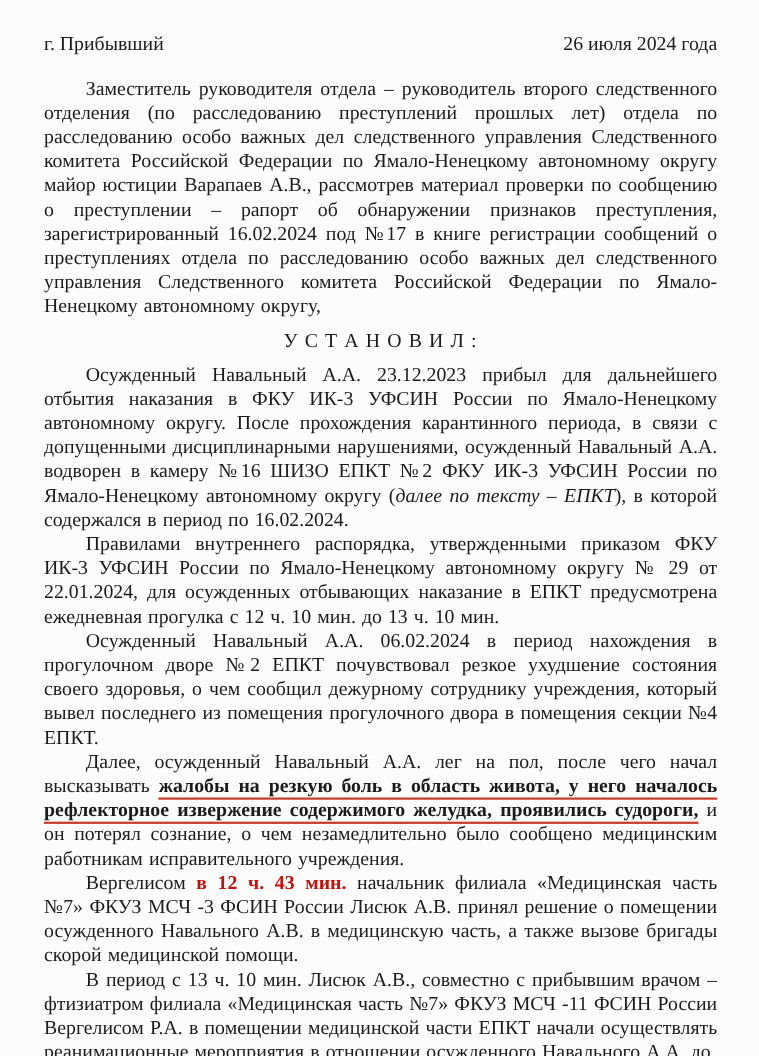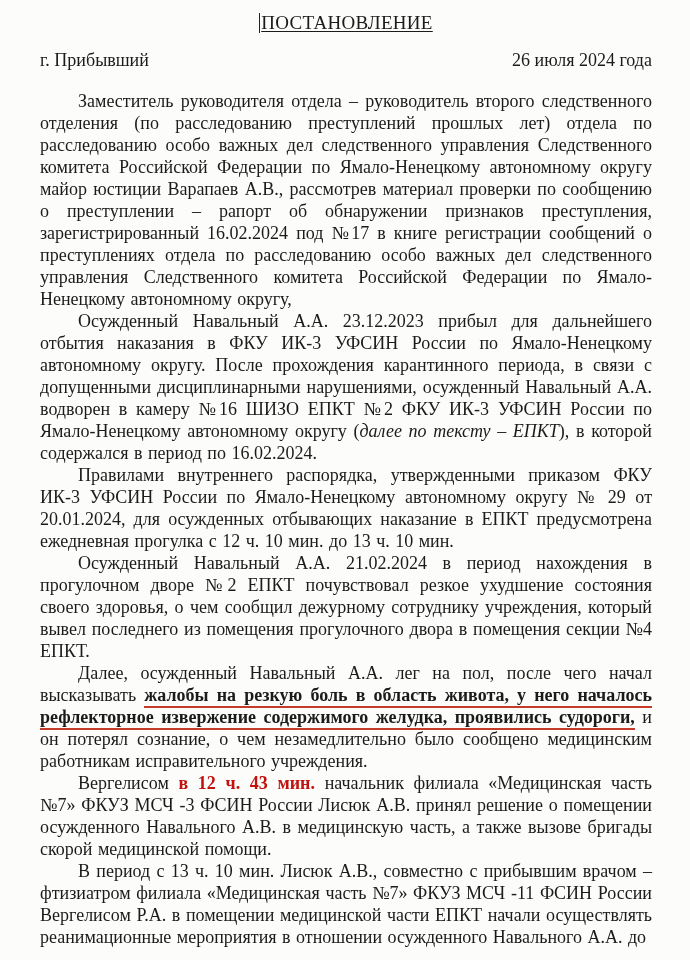--- a/index.html
+++ b/index.html
@@ -66,33 +66,31 @@
     border-bottom: 2.5px solid var(--underline-red, #c43b2a);
     padding-bottom: 1px;
     font-weight: bold;
   }
 </style>
 </head>
 <body>
 
 <div class="page">
 
-  <div class="title-wrap">
-    <span class="cursor-bar"></span><span class="doc-title">ПОСТАНОВЛЕНИЕ</span>
-  </div>
 
 
   <div class="meta-row">
     <span>г. Прибывший</span>
     <span>26 июля 2024 года</span>
   </div>
 
   <div class="doc-body">
       <p class="para"><span class="seg-normal">Заместитель руководителя отдела – руководитель второго следственного отделения (по расследованию преступлений прошлых лет) отдела по расследованию особо важных дел следственного управления Следственного комитета Российской Федерации по Ямало-Ненецкому автономному округу майор юстиции Варапаев А.В., рассмотрев материал проверки по сообщению о преступлении – рапорт об обнаружении признаков преступления, зарегистрированный 16.02.2024 под №17 в книге регистрации сообщений о преступлениях отдела по расследованию особо важных дел следственного управления Следственного комитета Российской Федерации по Ямало-Ненецкому автономному округу,</span></p>
+      <div class="ustanovil">У С Т А Н О В И Л :</div>
       <p class="para"><span class="seg-normal">Осужденный Навальный А.А. 23.12.2023 прибыл для дальнейшего отбытия наказания в ФКУ ИК-3 УФСИН России по Ямало-Ненецкому автономному округу. После прохождения карантинного периода, в связи с допущенными дисциплинарными нарушениями, осужденный Навальный А.А. водворен в камеру №16 ШИЗО ЕПКТ №2 ФКУ ИК-3 УФСИН России по Ямало-Ненецкому автономному округу (</span><span class="seg-italic">далее по тексту – ЕПКТ</span><span class="seg-normal">), в которой содержался в период по 16.02.2024.</span></p>
-      <p class="para"><span class="seg-normal">Правилами внутреннего распорядка, утвержденными приказом ФКУ ИК-3 УФСИН России по Ямало-Ненецкому автономному округу № 29 от 20.01.2024, для осужденных отбывающих наказание в ЕПКТ предусмотрена ежедневная прогулка с 12 ч. 10 мин. до 13 ч. 10 мин.</span></p>
-      <p class="para"><span class="seg-normal">Осужденный Навальный А.А. 21.02.2024 в период нахождения в прогулочном дворе №2 ЕПКТ почувствовал резкое ухудшение состояния своего здоровья, о чем сообщил дежурному сотруднику учреждения, который вывел последнего из помещения прогулочного двора в помещения секции №4 ЕПКТ.</span></p>
+      <p class="para"><span class="seg-normal">Правилами внутреннего распорядка, утвержденными приказом ФКУ ИК-3 УФСИН России по Ямало-Ненецкому автономному округу № 29 от 22.01.2024, для осужденных отбывающих наказание в ЕПКТ предусмотрена ежедневная прогулка с 12 ч. 10 мин. до 13 ч. 10 мин.</span></p>
+      <p class="para"><span class="seg-normal">Осужденный Навальный А.А. 06.02.2024 в период нахождения в прогулочном дворе №2 ЕПКТ почувствовал резкое ухудшение состояния своего здоровья, о чем сообщил дежурному сотруднику учреждения, который вывел последнего из помещения прогулочного двора в помещения секции №4 ЕПКТ.</span></p>
       <p class="para"><span class="seg-normal">Далее, осужденный Навальный А.А. лег на пол, после чего начал высказывать </span><span class="seg-redline">жалобы на резкую боль в область живота, у него началось рефлекторное извержение содержимого желудка, проявились судороги,</span><span class="seg-normal"> и он потерял сознание, о чем незамедлительно было сообщено медицинским работникам исправительного учреждения.</span></p>
       <p class="para"><span class="seg-normal">Вергелисом </span><span class="seg-red">в 12 ч. 43 мин.</span><span class="seg-normal"> начальник филиала «Медицинская часть №7» ФКУЗ МСЧ -3 ФСИН России Лисюк А.В. принял решение о помещении осужденного Навального А.В. в медицинскую часть, а также вызове бригады скорой медицинской помощи.</span></p>
       <p class="para"><span class="seg-normal">В период с 13 ч. 10 мин. Лисюк А.В., совместно с прибывшим врачом – фтизиатром филиала «Медицинская часть №7» ФКУЗ МСЧ -11 ФСИН России Вергелисом Р.А. в помещении медицинской части ЕПКТ начали осуществлять реанимационные мероприятия в отношении осужденного Навального А.А. до</span></p>
     </div>
 
 </div>
 
 </body></html>

